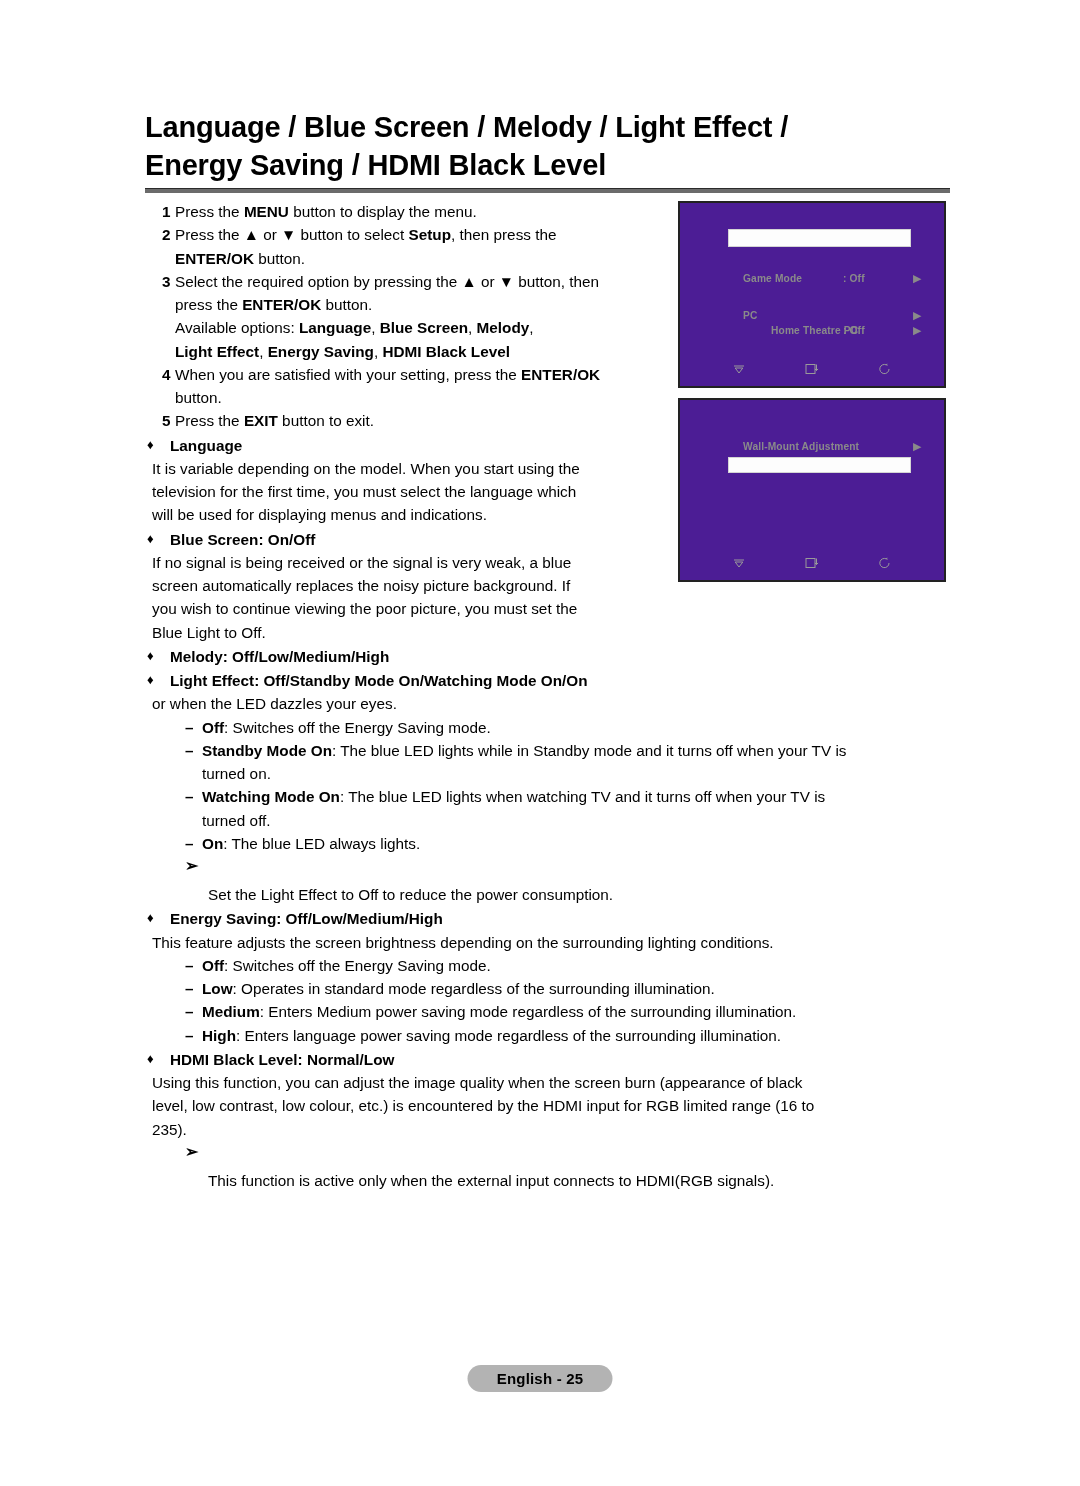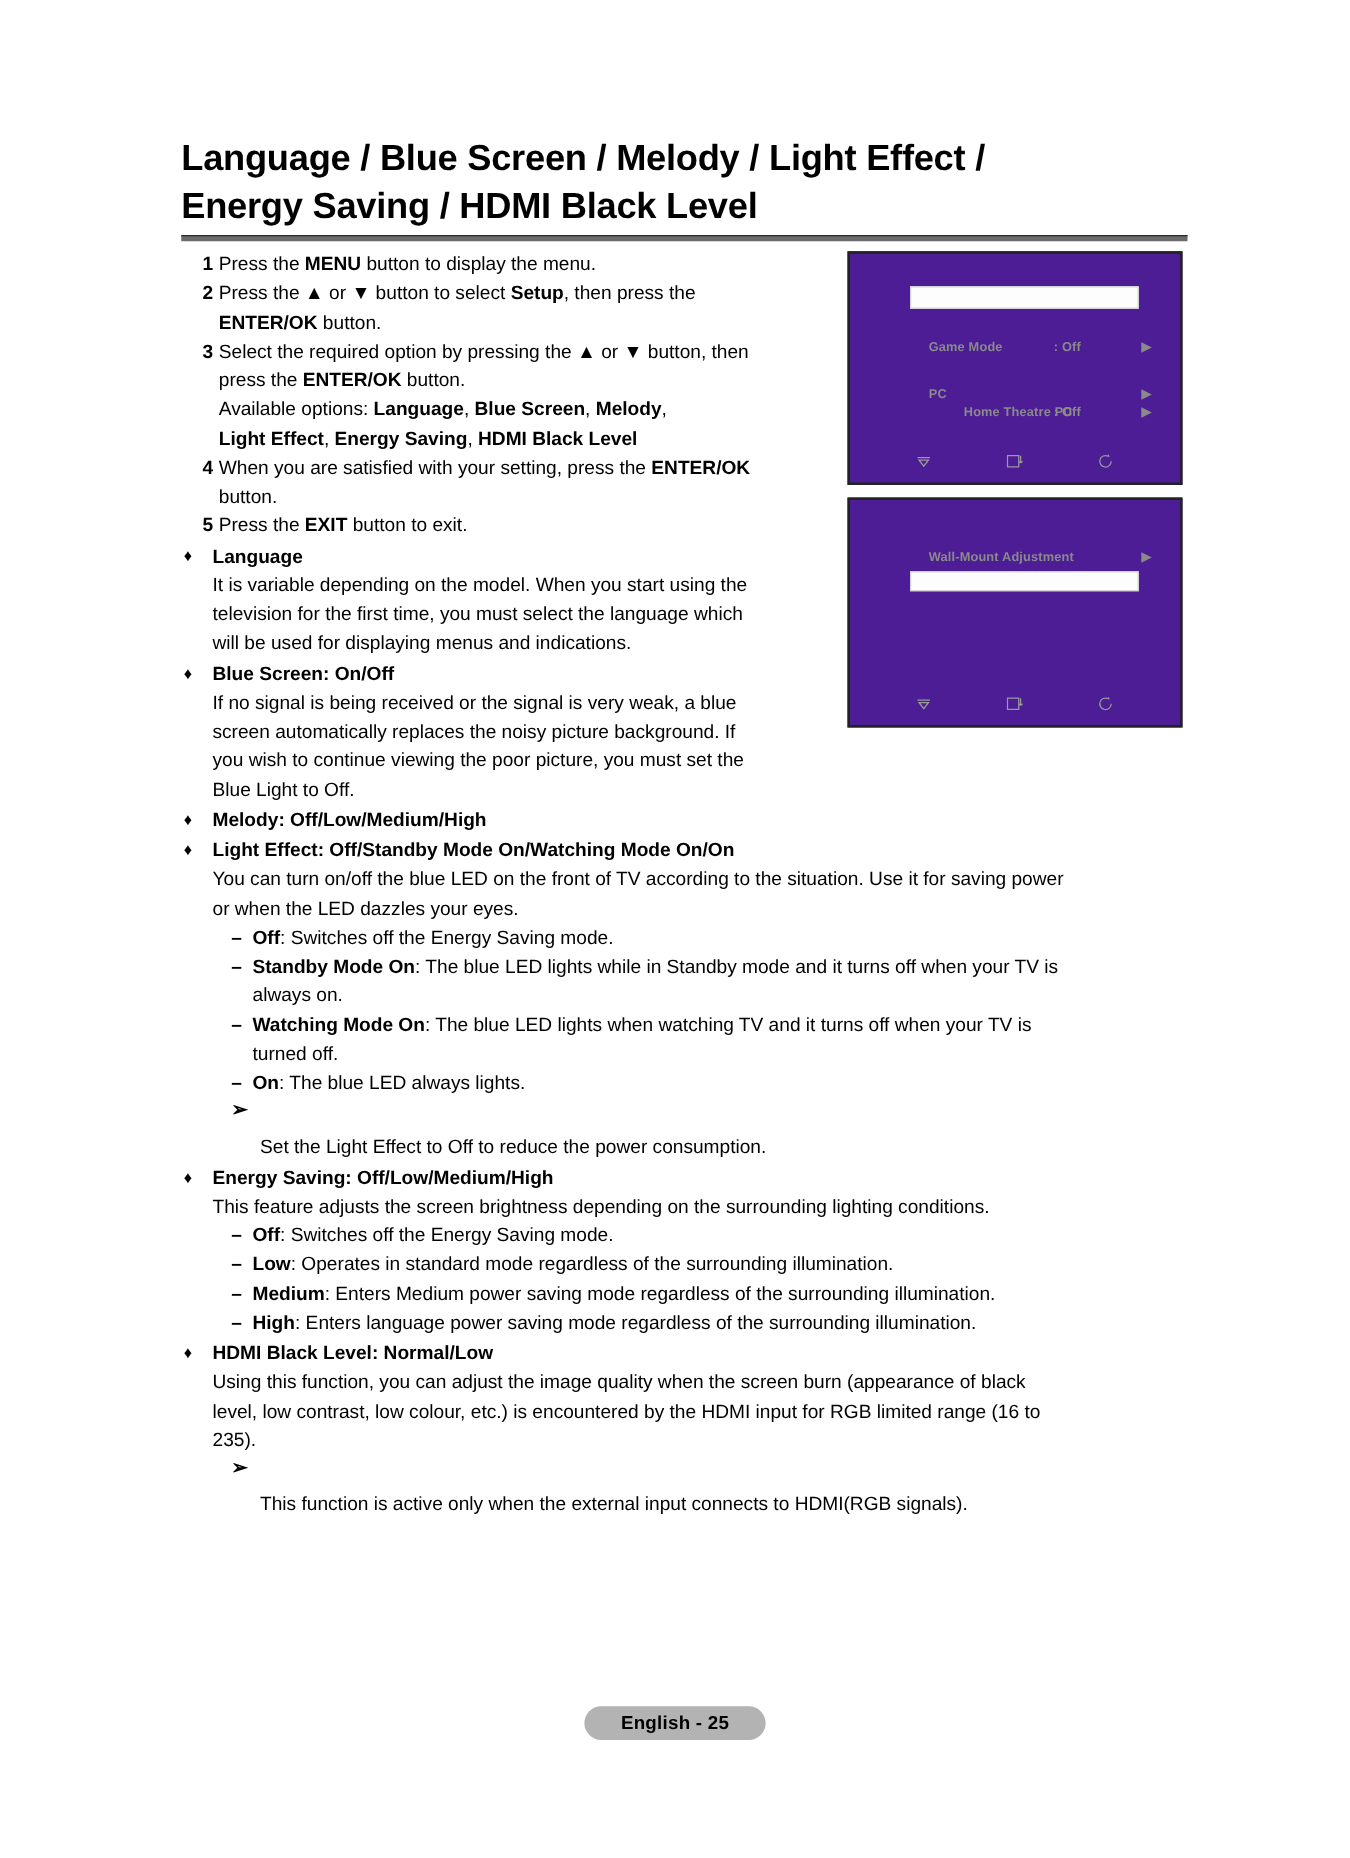--- a/index.html
+++ b/index.html
@@ -91,21 +91,21 @@
     line-height: 1.66;
     padding-left: 2px;
     box-sizing: border-box;
   }
   .bullet-title {
     font-weight: bold;
     flex: 1 1 auto;
   }
 
   .bullet-body {
-    margin-left: 25px;
+    margin-left: 7px;
   }
 
   .dash-item {
     display: flex;
     align-items: flex-start;
     margin-left: 40px;
   }
   .dash-mark {
     flex: 0 0 17px;
     font-weight: bold;
@@ -291,34 +291,33 @@
           <div class="bullet-diamond">♦</div>
           <div class="bullet-title"><span>Melody</span><span>: Off/Low/Medium/High</span></div>
         </div>
       </div>
       <div>
         <div class="bullet-head">
           <div class="bullet-diamond">♦</div>
           <div class="bullet-title"><span>Light Effect: Off/Standby Mode On/Watching Mode On/On</span></div>
         </div>
         <div class="bullet-body">
-          <div class="sub-line">You can turn on/off the blue LED on the front of TV according to the situation. Use it for saving power</div>
           <div class="sub-line">or when the LED dazzles your eyes.</div>
         </div>
         <div class="dash-item">
           <div class="dash-mark">–</div>
           <div class="dash-text">
             <div class="sub-line"><span class="b">Off</span><span>: Switches off the Energy Saving mode.</span></div>
           </div>
         </div>
         <div class="dash-item">
           <div class="dash-mark">–</div>
           <div class="dash-text">
             <div class="sub-line"><span class="b">Standby Mode On</span><span>: The blue LED lights while in Standby mode and it turns off when your TV is</span></div>
-            <div class="sub-line">always on.</div>
+            <div class="sub-line">turned on.</div>
           </div>
         </div>
         <div class="dash-item">
           <div class="dash-mark">–</div>
           <div class="dash-text">
             <div class="sub-line"><span class="b">Watching Mode On</span><span>: The blue LED lights when watching TV and it turns off when your TV is</span></div>
             <div class="sub-line">turned off.</div>
           </div>
         </div>
         <div class="dash-item">

